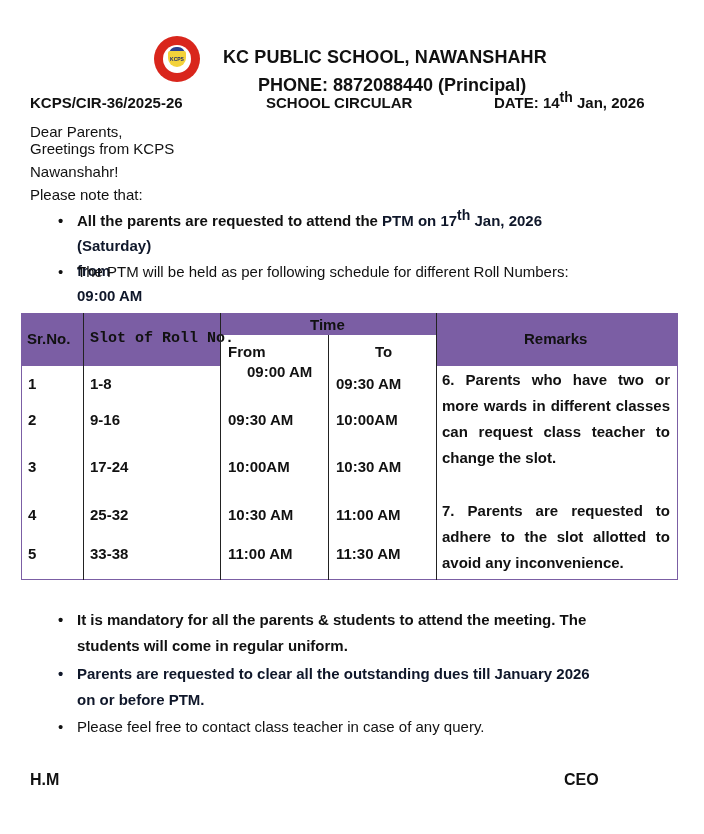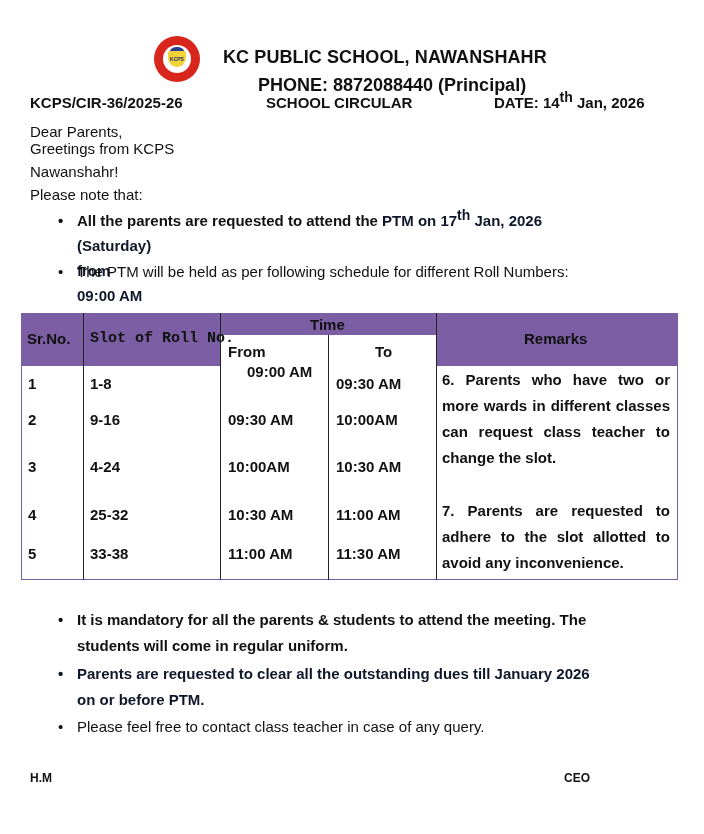--- a/index.html
+++ b/index.html
@@ -38,21 +38,21 @@
   
   .tbl { position:absolute; left:21px; top:313px; width:657px; height:267px; }
   .cell { position:absolute; box-sizing:border-box; font-size:15px; font-weight:bold; }
   .hdr { background:#7b5ea4; }
   .vline { position:absolute; width:1px; background:#222; }
   .hline { position:absolute; height:1px; background:#222; }
 
   .remarks { position:absolute; left:442px; width:228px; font-size:15px; font-weight:bold;
              line-height:26px; text-align:justify; }
 
-  .sig { top:771px; font-size:12px; font-weight:bold; }
+  .sig { top:771px; font-size:16px; font-weight:bold; }
 </style>
 </head>
 <body>
 
 <div class="abs logo">
   <div class="logo-inner"></div>
   <div class="logo-sun"></div>
   <div class="logo-shield"></div>
   <div class="logo-text">KCPS</div>
 </div>
@@ -98,21 +98,21 @@
   <div class="cell" style="left:69px; top:62px;">1-8</div>
   <div class="cell" style="left:207px; top:50px;margin-left:19px;">09:00 AM</div>
   <div class="cell" style="left:315px; top:62px;">09:30 AM</div>
 
   <div class="cell" style="left:7px; top:98px;">2</div>
   <div class="cell" style="left:69px; top:98px;">9-16</div>
   <div class="cell" style="left:207px; top:98px;">09:30 AM</div>
   <div class="cell" style="left:315px; top:98px;">10:00AM</div>
 
   <div class="cell" style="left:7px; top:145px;">3</div>
-  <div class="cell" style="left:69px; top:145px;">4-24</div>
+  <div class="cell" style="left:69px; top:145px;">17-24</div>
   <div class="cell" style="left:207px; top:145px;">10:00AM</div>
   <div class="cell" style="left:315px; top:145px;">10:30 AM</div>
 
   <div class="cell" style="left:7px; top:193px;">4</div>
   <div class="cell" style="left:69px; top:193px;">25-32</div>
   <div class="cell" style="left:207px; top:193px;">10:30 AM</div>
   <div class="cell" style="left:315px; top:193px;">11:00 AM</div>
 
   <div class="cell" style="left:7px; top:232px;">5</div>
   <div class="cell" style="left:69px; top:232px;">33-38</div>

